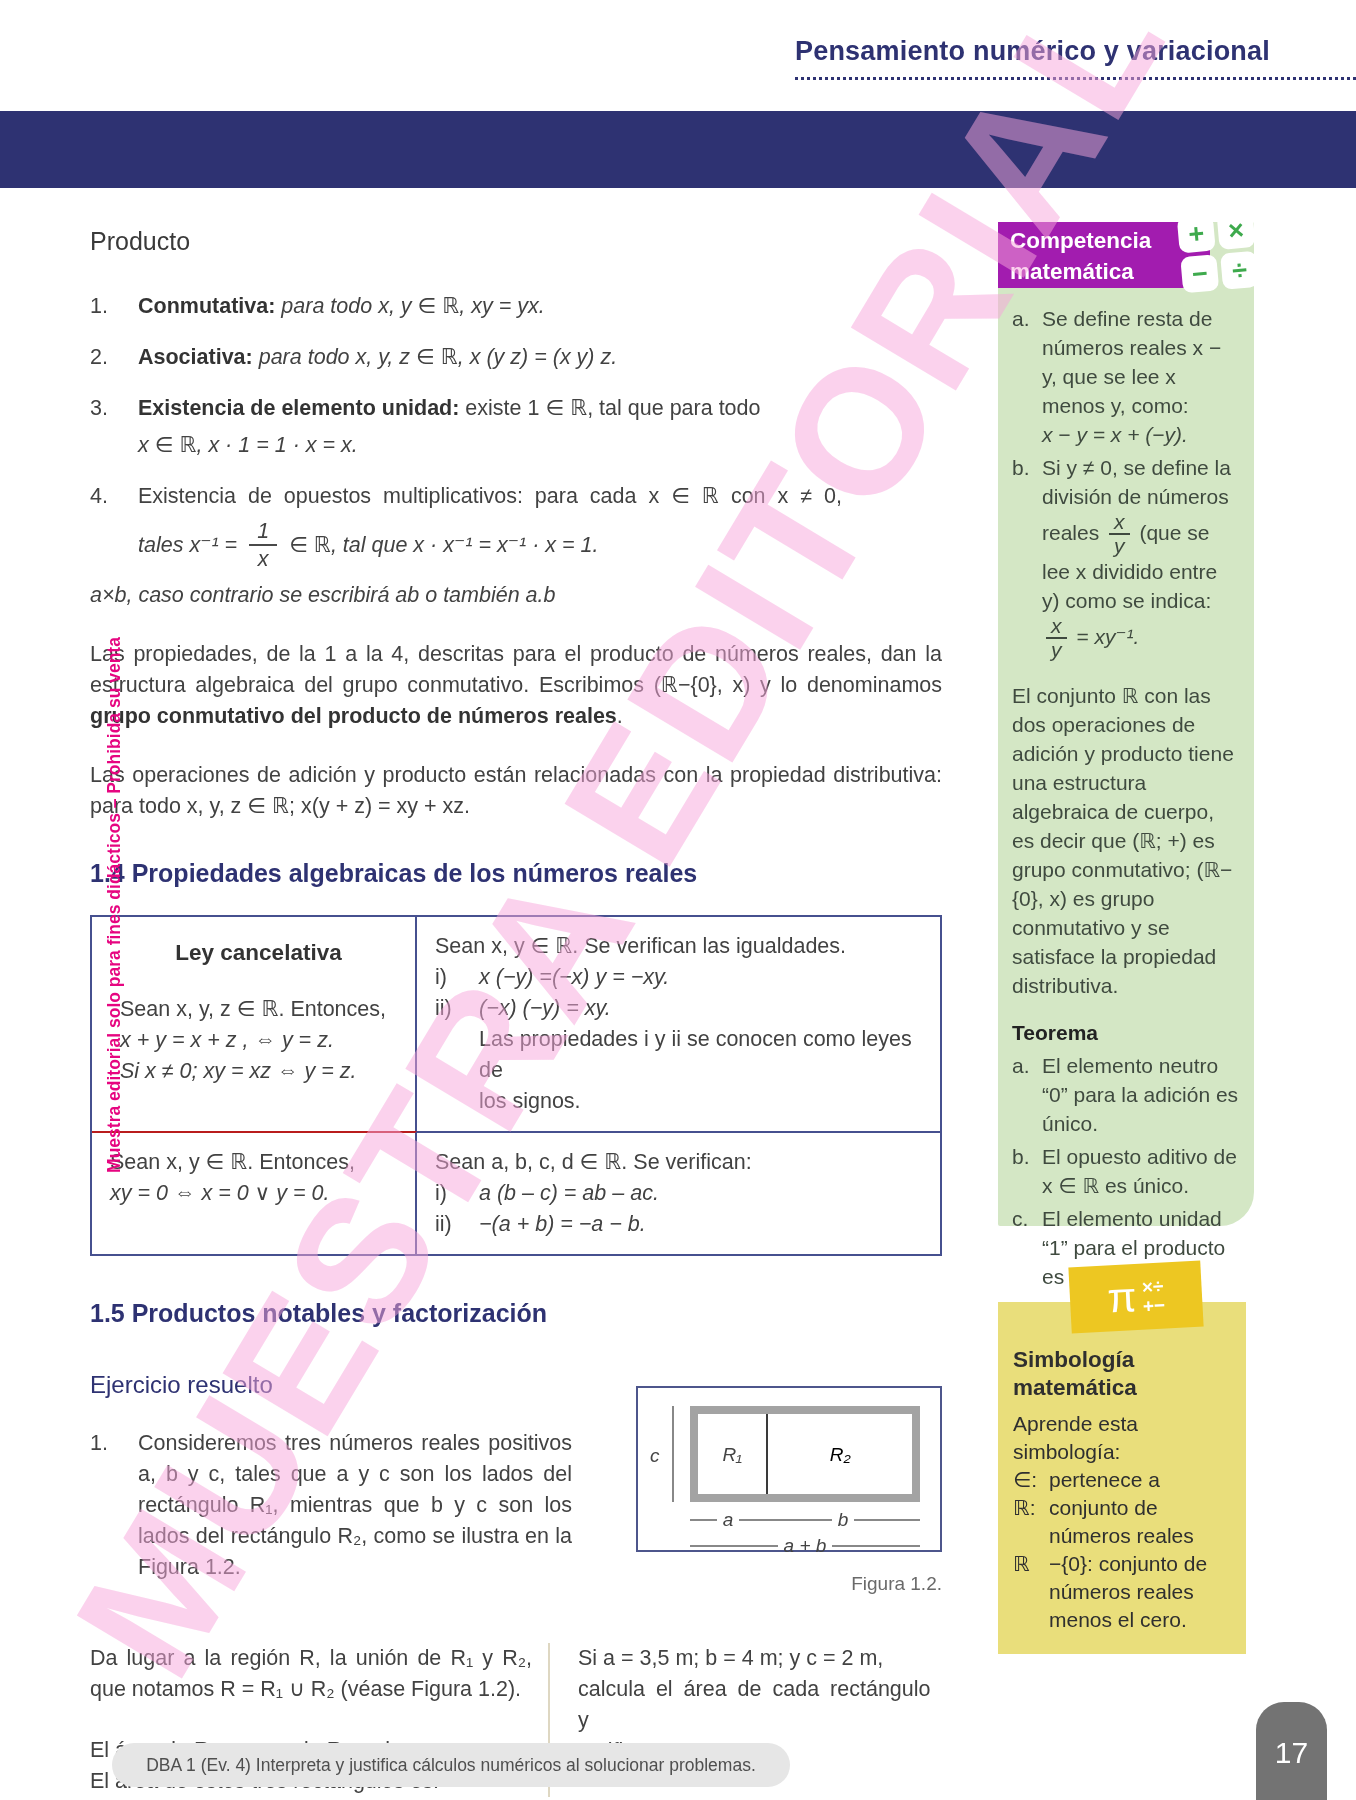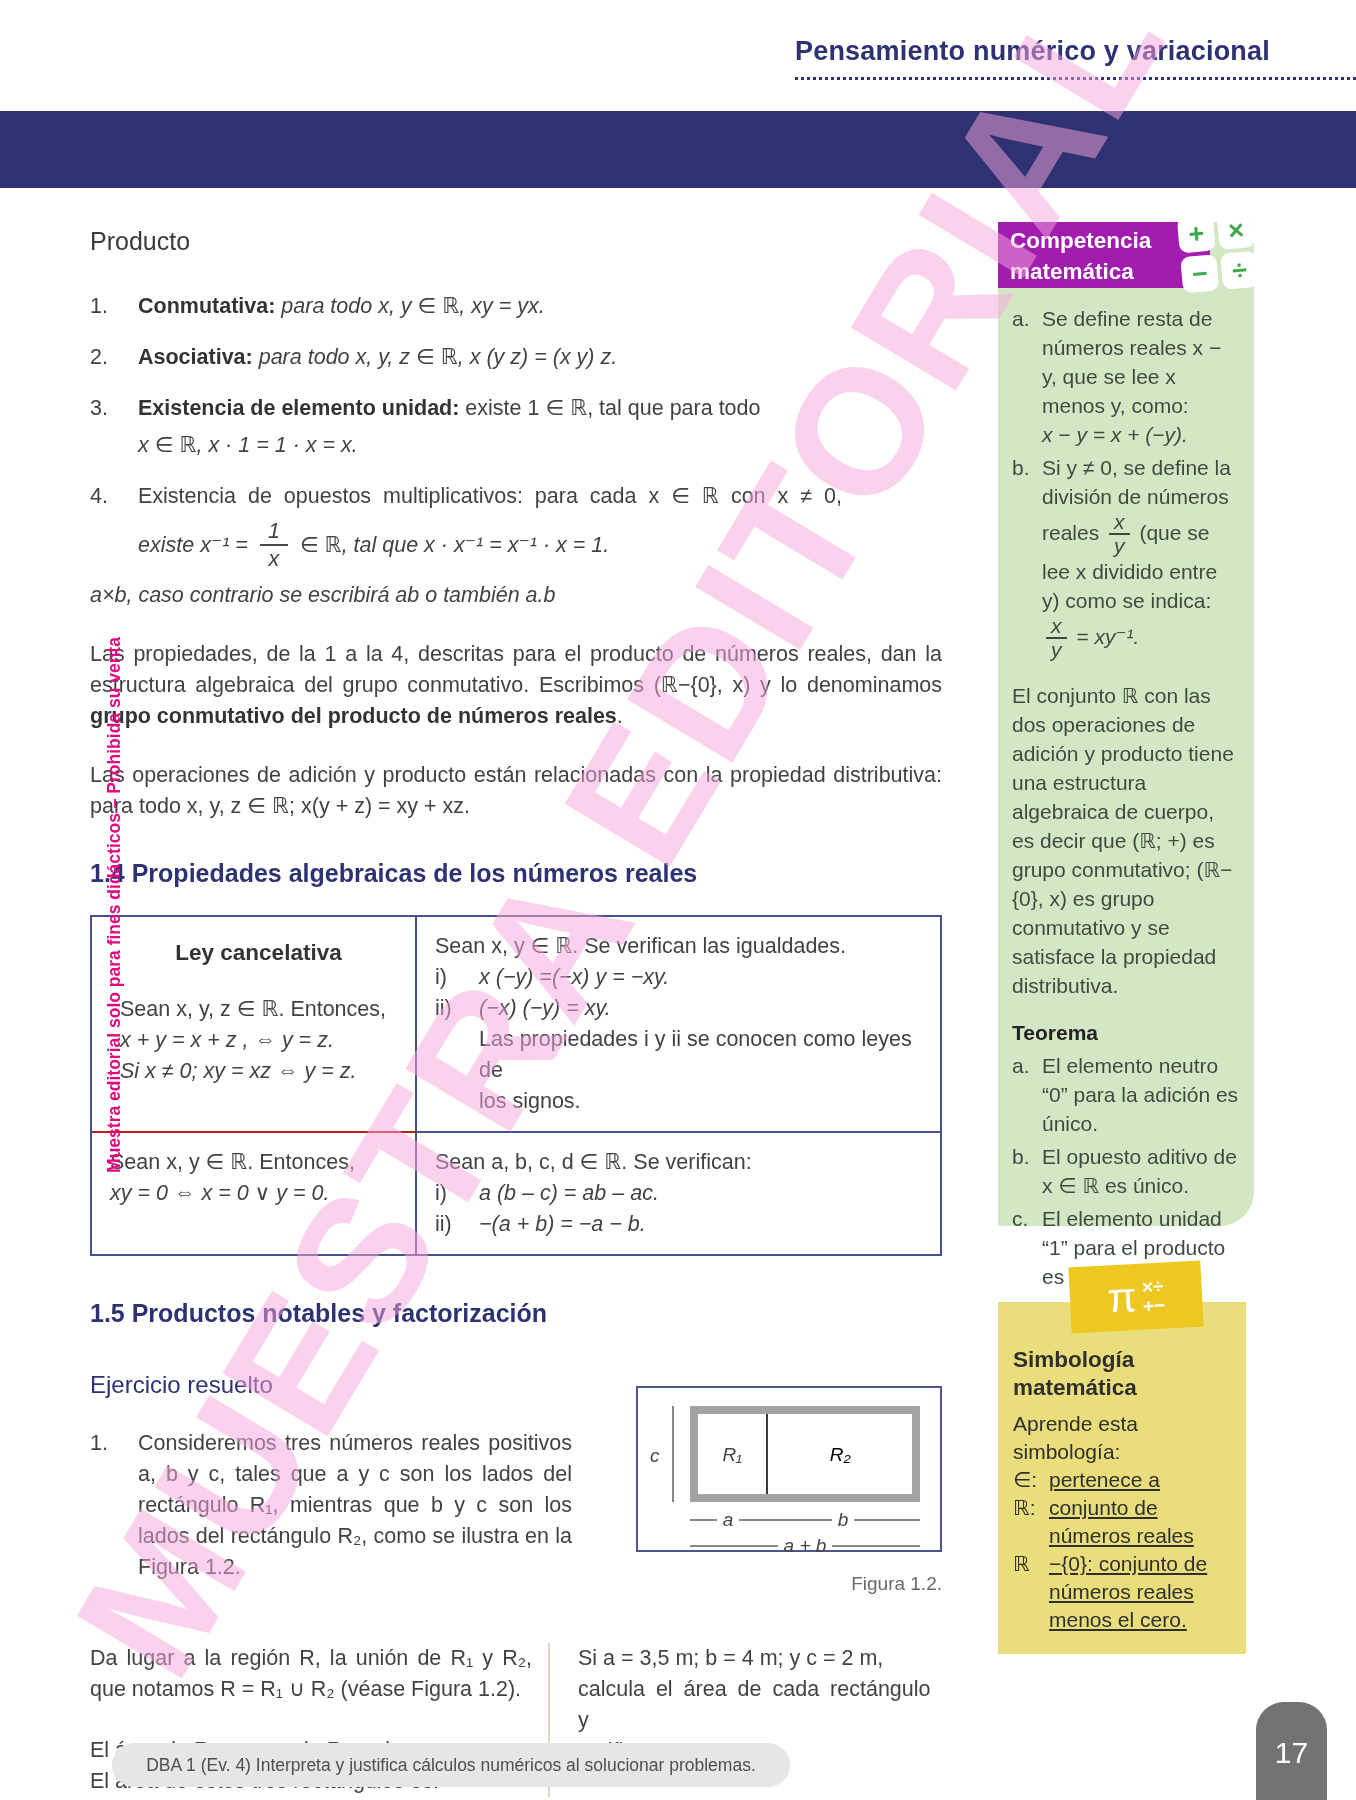--- a/index.html
+++ b/index.html
@@ -104,21 +104,21 @@
   
   .sticky{position:absolute;left:998px;top:1302px;width:248px;height:352px;background:#e9de7b;}
   .tape{position:absolute;top:-38px;left:72px;width:132px;height:66px;background:#edc722;
     transform:rotate(-3deg);display:flex;align-items:center;justify-content:center;gap:6px;color:#fff;}
   .tape .pi{font-size:42px;line-height:42px;}
   .tape .ops{font-size:19px;line-height:19px;font-weight:bold;}
   .note-body{padding:44px 12px 0 15px;font-size:21px;line-height:28px;color:#2f2f2f;}
   .note-title{font-weight:bold;font-size:22.5px;margin-bottom:8px;}
   .nitem{display:flex;}
   .nsym{flex:none;width:36px;}
-  .ntext{flex:1;text-decoration:underline;}
+  .ntext{flex:1;}
 
   
   .watermark{
     position:absolute;left:620px;top:830px;
     transform:translate(-50%,-50%) rotate(-59deg);
     font-size:178px;font-weight:bold;letter-spacing:3px;white-space:nowrap;
     color:rgba(248,166,220,0.5);z-index:40;pointer-events:none;
   }
   .edge-notice{
     position:absolute;left:114px;top:905px;
@@ -152,21 +152,21 @@
       <span class="linum">3.</span>
       <span class="libody"><b>Existencia de elemento unidad:</b><span> existe 1 ∈ ℝ, tal que para todo</span></span>
     </div>
     <div class="indent2 it">x ∈ ℝ, x · 1 = 1 · x = x.</div>
 
     <div class="li" style="margin-bottom:8px;">
       <span class="linum">4.</span>
       <div class="libody">
         <div class="justline">Existencia de opuestos multiplicativos: para cada x ∈ ℝ con x ≠ 0,</div>
         <div class="fracline">
-          <span>existe x⁻¹ =</span>
+          <span>tales x⁻¹ =</span>
           <span class="frac">
               <span class="fn">1</span>
               <span>x</span>
             </span>
           <span>∈ ℝ, tal que x · x⁻¹ = x⁻¹ · x = 1.</span>
         </div>
       </div>
     </div>
 
     <div class="note-par it">a×b, caso contrario se escribirá ab o también a.b</div>

